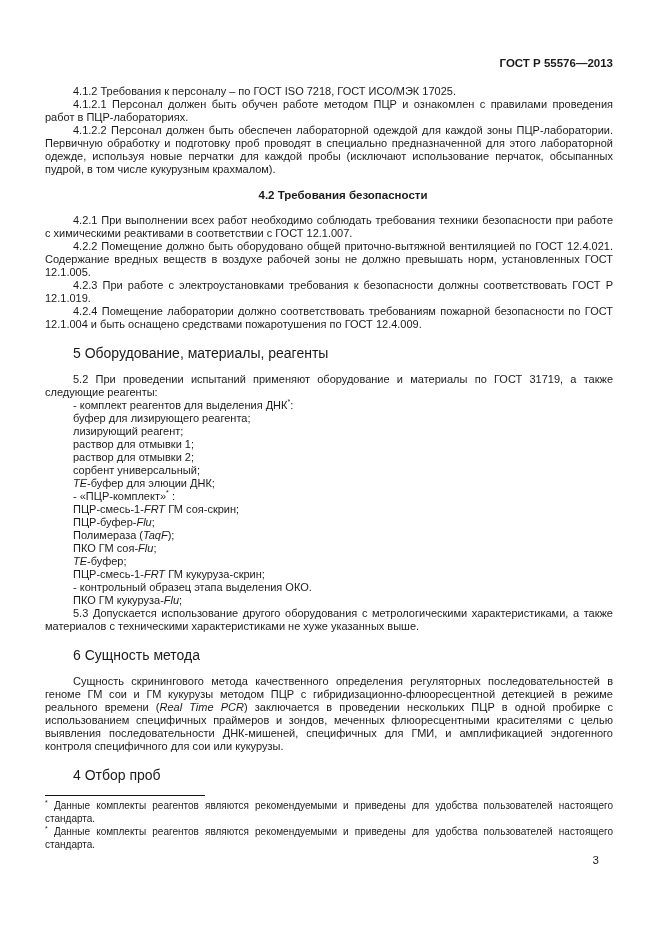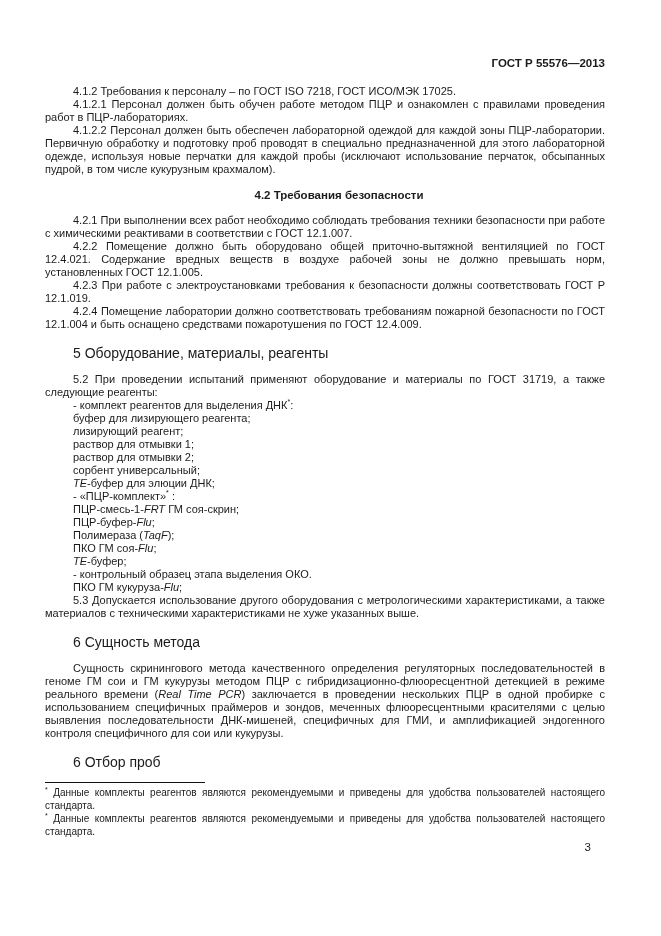--- a/index.html
+++ b/index.html
@@ -10,21 +10,21 @@
     background: #ffffff;
     font-family: "Liberation Sans", sans-serif;
     font-size: 11px;
     line-height: 13px;
     color: #1b1b1b;
     overflow: hidden;
   }
   .content {
     position: absolute;
     left: 45px;
-    right: 56px;
+    right: 48px;
     top: 57px;
   }
   .doc-header {
     text-align: right;
     font-weight: bold;
     font-size: 11.5px;
     margin-bottom: 15px;
   }
   .block { text-align: justify; text-indent: 28px; margin: 0; }
   .block.li { text-align: left; }
@@ -91,26 +91,27 @@
         <div class="block li"><span>раствор для отмывки 1;</span></div>
         <div class="block li"><span>раствор для отмывки 2;</span></div>
         <div class="block li"><span>сорбент универсальный;</span></div>
         <div class="block li"><em>ТЕ</em><span>-буфер для элюции ДНК;</span></div>
         <div class="block li"><span>- «ПЦР-комплект»</span><sup class="fnmark">*</sup><span> :</span></div>
         <div class="block li"><span>ПЦР-смесь-1-</span><em>FRT</em><span> ГМ соя-скрин;</span></div>
         <div class="block li"><span>ПЦР-буфер-</span><em>Flu</em><span>;</span></div>
         <div class="block li"><span>Полимераза (</span><em>TaqF</em><span>);</span></div>
         <div class="block li"><span>ПКО ГМ соя-</span><em>Flu</em><span>;</span></div>
         <div class="block li"><em>ТЕ</em><span>-буфер;</span></div>
+        <div class="block li"><span>ПЦР-смесь-1-</span><em>FRT</em><span> ГМ кукуруза-скрин;</span></div>
         <div class="block li"><span>- контрольный образец этапа выделения ОКО.</span></div>
         <div class="block li"><span>ПКО ГМ кукуруза-</span><em>Flu</em><span>;</span></div>
         <div class="block p"><span>5.3 Допускается использование другого оборудования с метрологическими характеристиками, а также материалов с техническими характеристиками не хуже указанных выше.</span></div>
         <div class="block h1"><span>6 Сущность метода</span></div>
         <div class="block p"><span>Сущность скринингового метода качественного определения регуляторных последовательностей в геноме ГМ сои и ГМ кукурузы методом ПЦР с гибридизационно-флюоресцентной детекцией в режиме реального времени (</span><em>Real Time PCR</em><span>) заключается в проведении нескольких ПЦР в одной пробирке с использованием специфичных праймеров и зондов, меченных флюоресцентными красителями с целью выявления последовательности ДНК-мишеней, специфичных для ГМИ, и амплификацией эндогенного контроля специфичного для сои или кукурузы.</span></div>
-        <div class="block h1"><span>6 Отбор проб</span></div>
+        <div class="block h1"><span>4 Отбор проб</span></div>
       </div>
 
     <div class="footnote-area">
       <div class="fn-sep"></div>
       <div>
           <div class="fn"><sup class="fnmark">*</sup><span> Данные комплекты реагентов являются рекомендуемыми и приведены для удобства пользователей настоящего стандарта.</span></div>
           <div class="fn"><sup class="fnmark">*</sup><span> Данные комплекты реагентов являются рекомендуемыми и приведены для удобства пользователей настоящего стандарта.</span></div>
         </div>
     </div>
 

